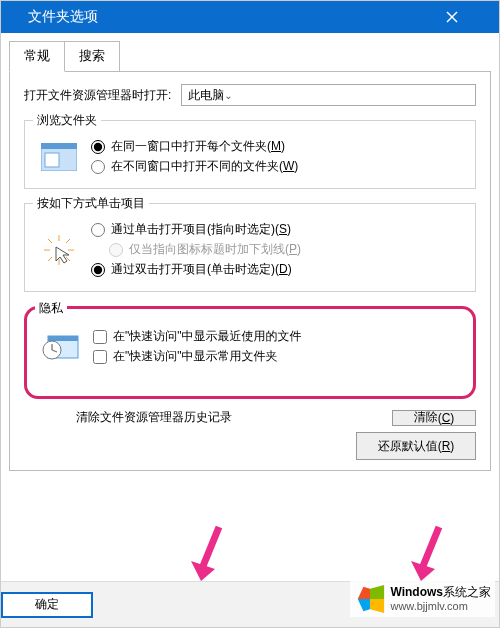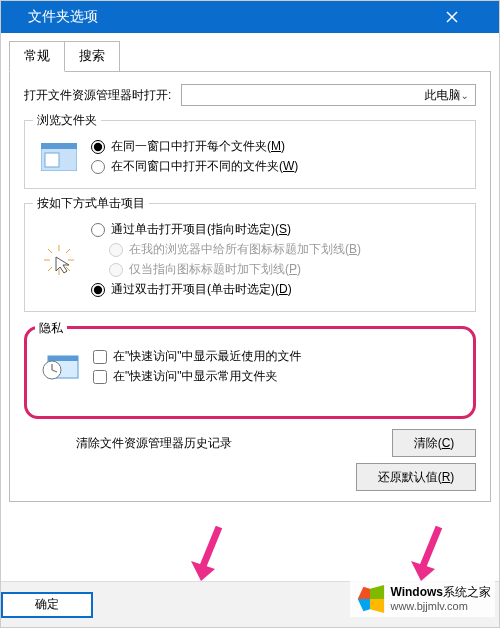--- a/index.html
+++ b/index.html
@@ -67,21 +67,21 @@
         gap: 6px;
         margin-bottom: 14px;
     }
     .row-open label { margin-right: 4px; }
     .select {
         flex: 1;
         border: 1px solid #aaa;
         height: 22px;
         display: flex;
         align-items: center;
-        justify-content: flex-end;
+        justify-content: flex-start;
         padding: 0 6px;
         background: #fff;
         cursor: pointer;
     }
     .select .chev { font-size: 10px; color: #555; }
     
     .group {
         border: 1px solid #d0d0d0;
         margin-bottom: 14px;
         padding: 14px 14px 10px 14px;
@@ -140,21 +140,21 @@
         border: 1px solid #999;
         background: #eee;
         padding: 4px 18px;
         min-width: 84px;
         text-align: center;
         cursor: pointer;
         font-size: 12px;
         display: inline-flex;
         align-items: center;
         justify-content: center;
-        height: 28px;
+        height: 16px;
     }
     .restore-row { text-align: right; margin-top: 6px; }
     .restore-row .btn { min-width: 120px; height: 28px; }
     
     .bottombar {
         position: absolute;
         left: 0; right: 0; bottom: 0;
         height: 46px;
         background: #f2f2f2;
         border-top: 1px solid #ddd;
@@ -254,24 +254,20 @@
                     <path d="M14 14 L14 28 L18 24 L22 30 L25 28 L21 22 L27 22 Z" fill="#fff" stroke="#555"></path>
                 </svg>
             </div>
             <div class="opts">
                 <label class="optline">
                     <input type="radio" name="cl" style="">
                     <span><span>通过单击打开项目(指向时选定)</span>(<span class="underline">S</span>)</span>
                 </label>
                 <label class="optline sub disabled">
                     <input type="radio" name="ul" disabled="" style="">
-                    <span><span>在我的浏览器中给所有图标标题加下划线</span>(<span class="underline">B</span>)</span>
-                </label>
-                <label class="optline sub disabled">
-                    <input type="radio" name="ul" disabled="" style="">
                     <span><span>仅当指向图标标题时加下划线</span>(<span class="underline">P</span>)</span>
                 </label>
                 <label class="optline">
                     <input type="radio" name="cl" checked="" style="">
                     <span><span>通过双击打开项目(单击时选定)</span>(<span class="underline">D</span>)</span>
                 </label>
             </div>
         </div>
     </div>
 

